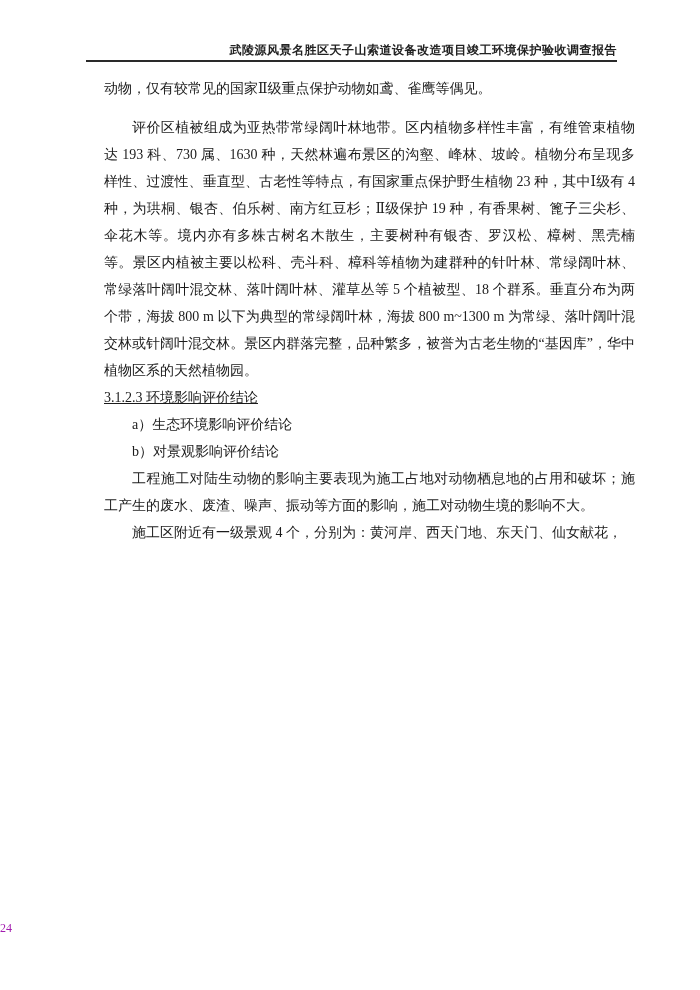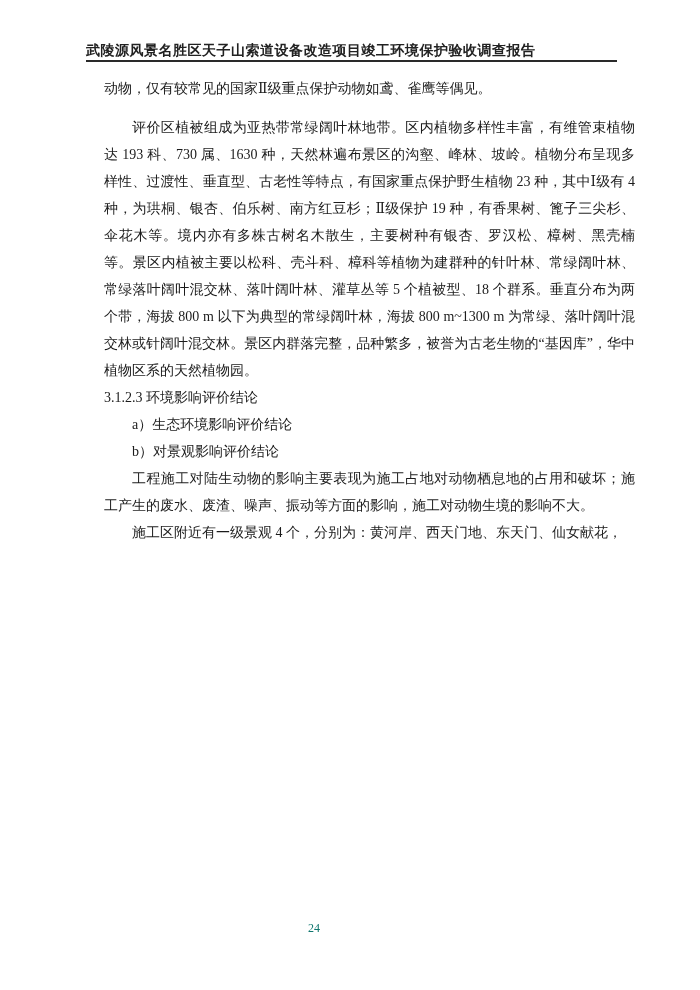--- a/index.html
+++ b/index.html
@@ -15,23 +15,23 @@
     background: #ffffff;
     font-family: "Liberation Serif", "DejaVu Serif", serif;
     color: #1b1b1b;
     overflow: hidden;
   }
   .page-header {
     position: absolute;
     top: 42px;
     left: 86px;
     width: 531px;
-    text-align: left;
+    text-align: right;
     font-family: "Liberation Sans", "DejaVu Sans", sans-serif;
-    font-size: 14px;
+    font-size: 12px;
     font-weight: bold;
     color: #222222;
     letter-spacing: 0.5px;
     white-space: nowrap;
   }
   .header-rule {
     position: absolute;
     top: 60px;
     left: 86px;
     width: 531px;
@@ -53,30 +53,31 @@
   p.plain {
     text-indent: 0;
     margin-bottom: 12px;
   }
   p.indent {
     text-indent: 2em;
   }
   p.heading {
     text-indent: 0;
     font-weight: normal;
+    text-decoration: underline;
   }
   .page-footer {
     position: absolute;
     top: 918px;
     left: 0;
     width: 628px;
-    text-align: center;
+    text-align: left;
     font-size: 12px;
     line-height: 20px;
-    color: #0f766e;
+    color: #a21caf;
   }
 </style>
 </head>
 <body>
 
 <div class="page">
 
   <div class="page-header">武陵源风景名胜区天子山索道设备改造项目竣工环境保护验收调查报告</div>
 
   <div class="header-rule"></div>

